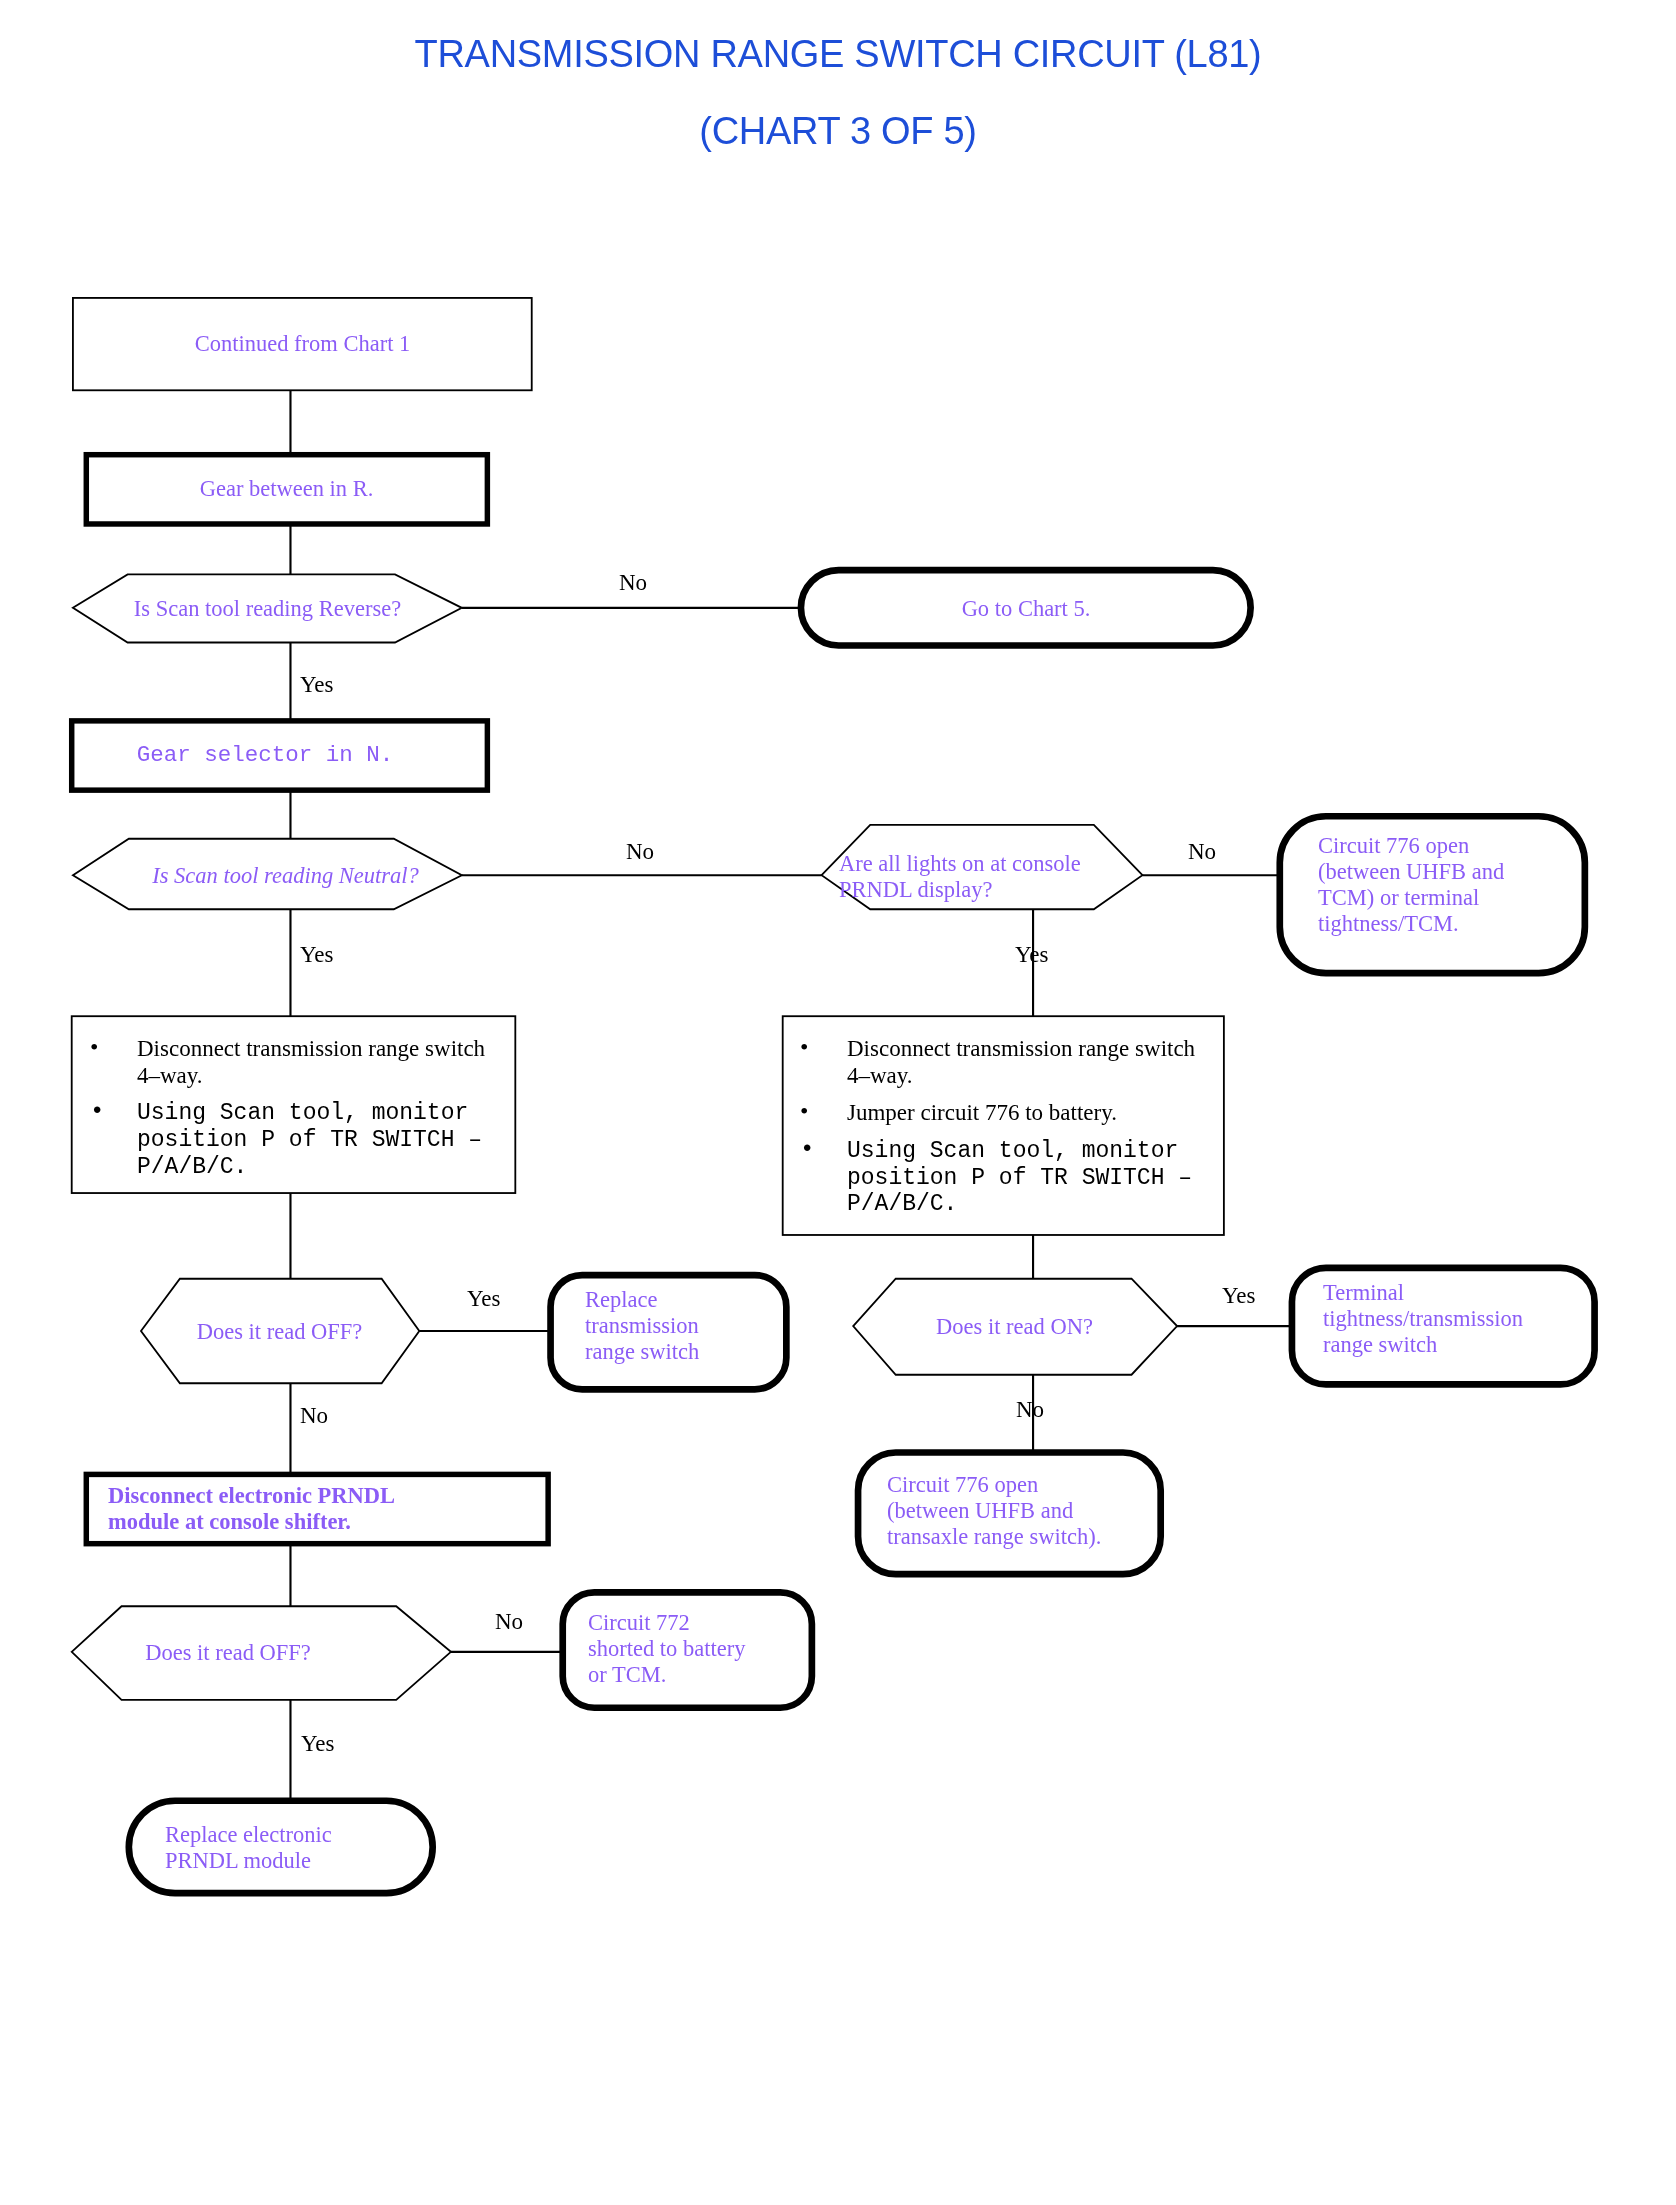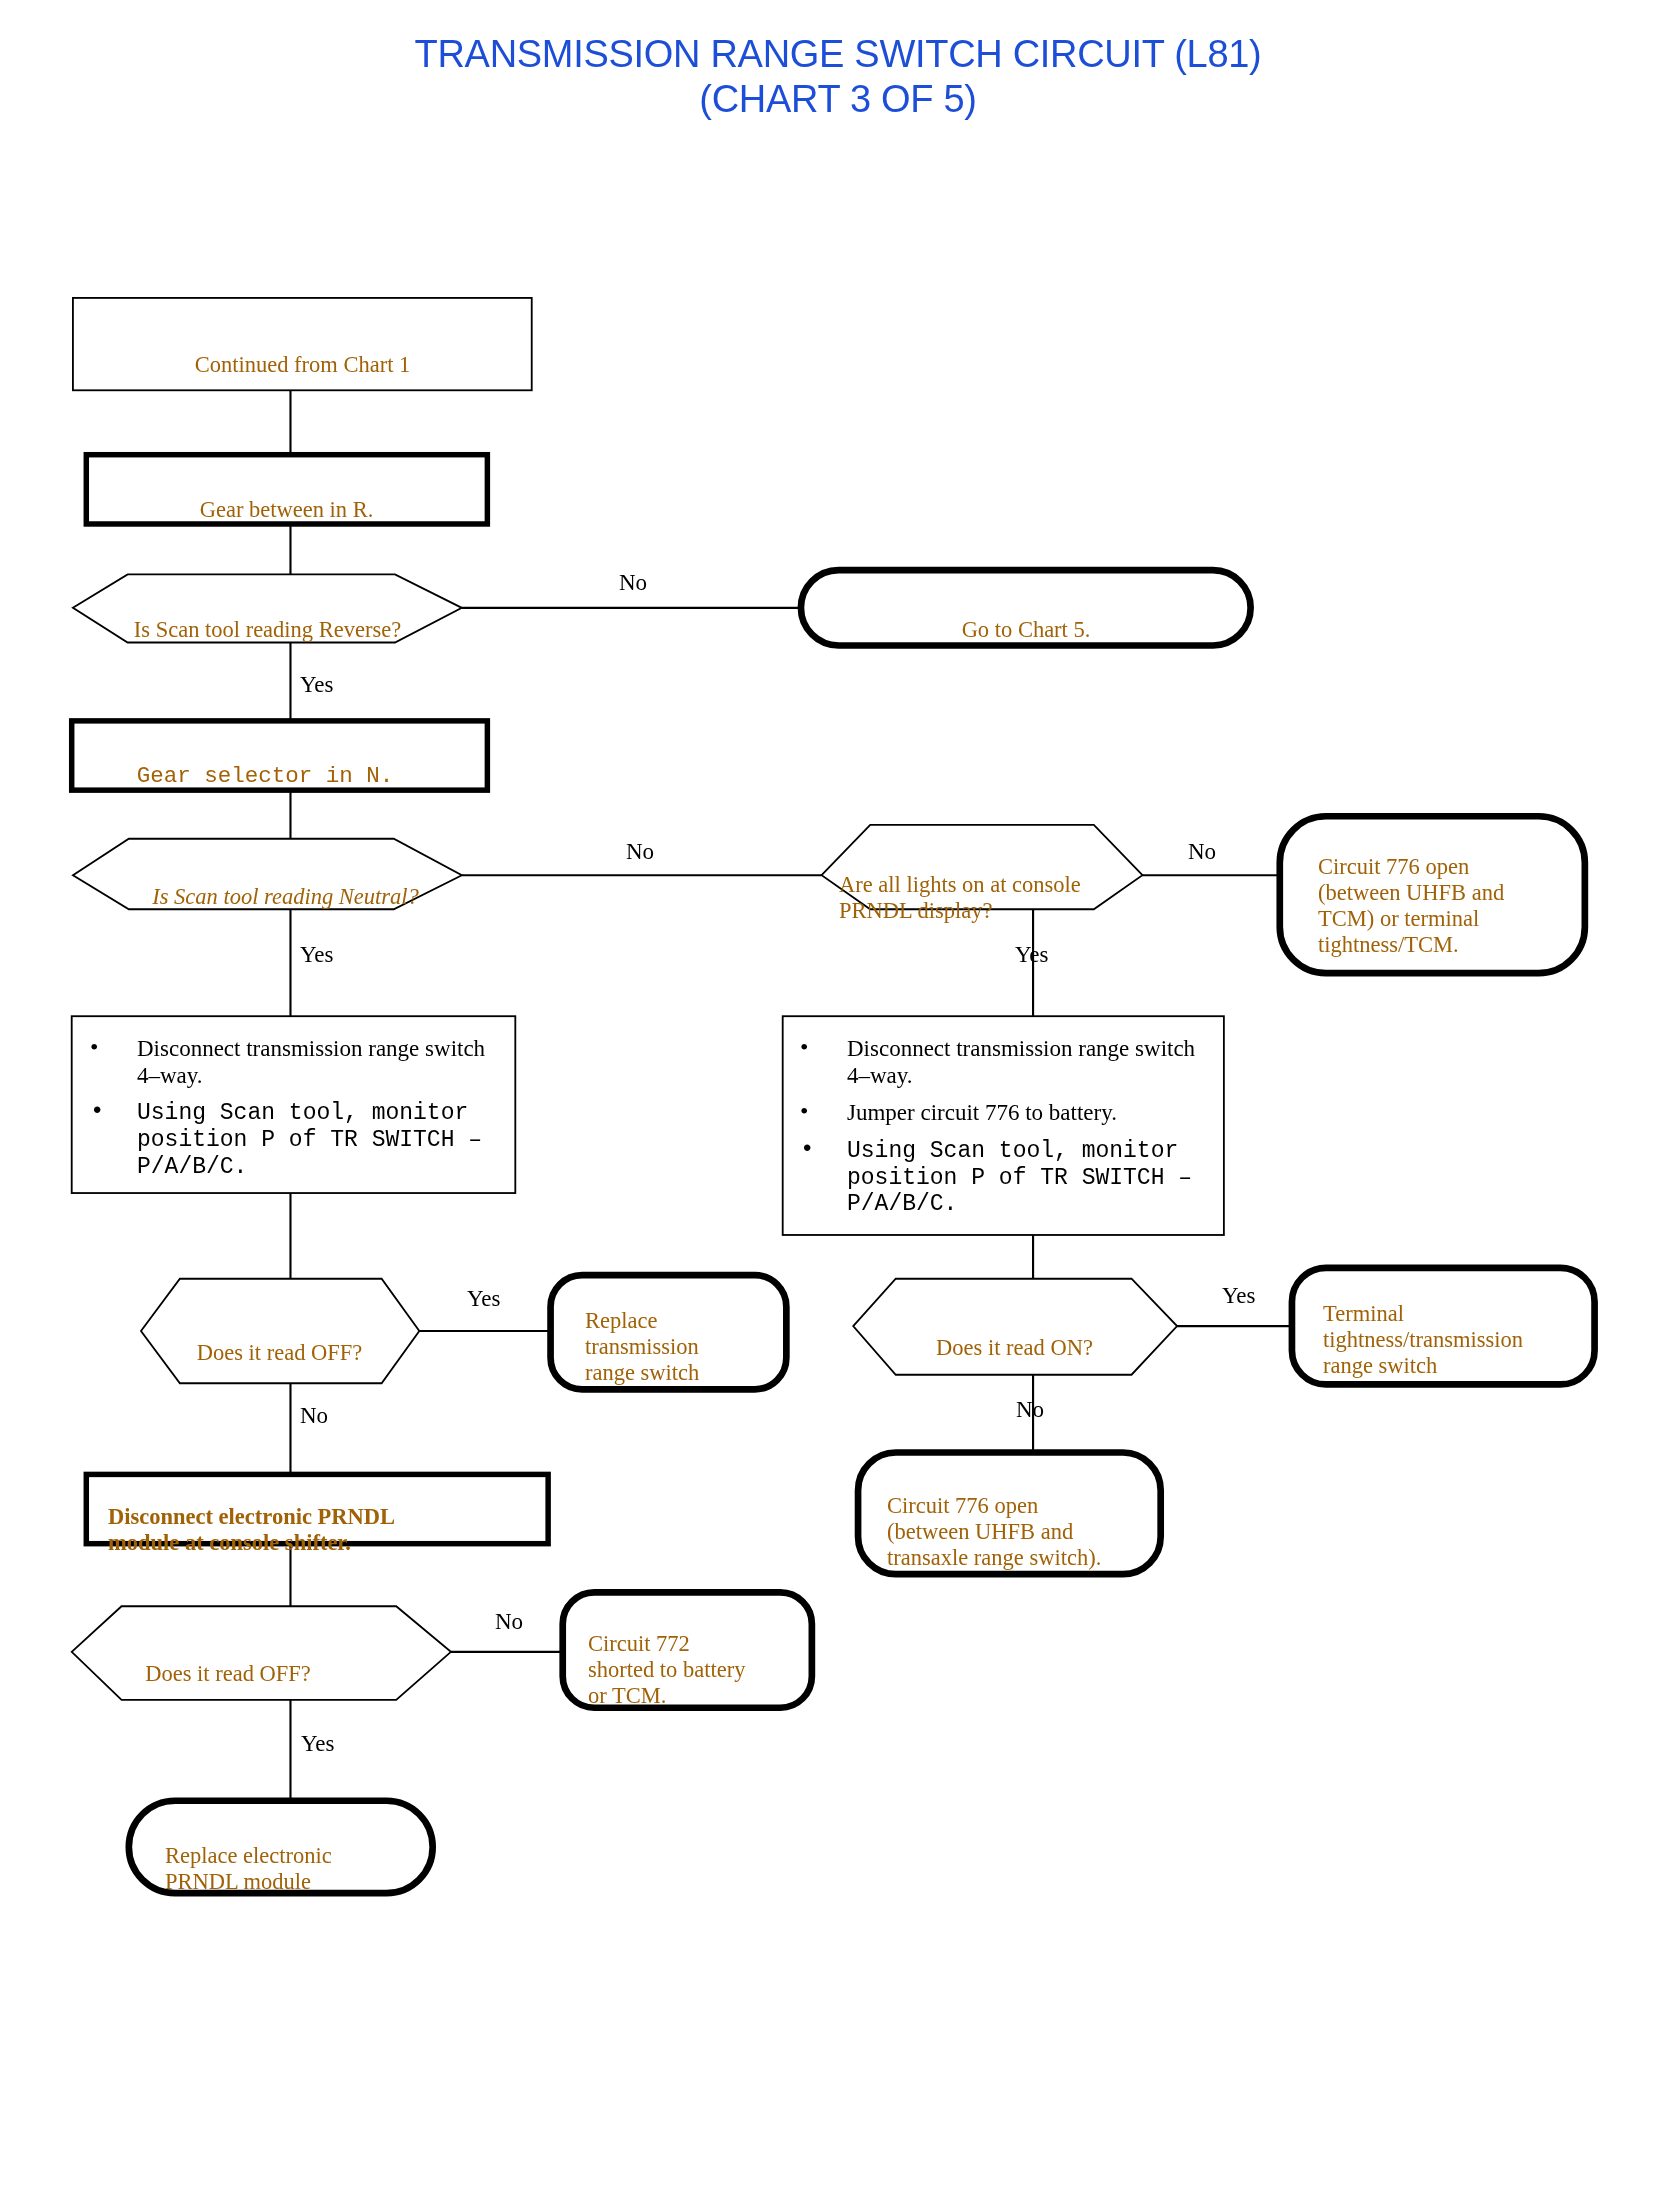--- a/index.html
+++ b/index.html
@@ -22,21 +22,21 @@
     top: 32px;
     width: 1676px;
     text-align: center;
     font-family: "Liberation Sans", "DejaVu Sans", sans-serif;
     font-size: 38px;
     font-weight: 400;
     line-height: 1.18;
     letter-spacing: -0.3px;
     color: #1d4ed8;
   }
-  #chart-title .line2 { display: block; }
+  #chart-title .line2 { display: block; margin-top: 32px; }
 
   svg#flow {
     position: absolute;
     left: 0;
     top: 0;
     width: 1676px;
     height: 2205px;
   }
   svg#flow .shape-thin {
     fill: #ffffff;
@@ -57,23 +57,22 @@
     stroke: #000000;
     stroke-width: 3.5;
     fill: none;
   }
 
   .node-text {
     position: absolute;
     font-family: "Liberation Serif", "DejaVu Serif", serif;
     font-size: 22.5px;
     line-height: 1.16;
-    color: #a16207;
+    color: #8b5cf6;
     white-space: pre-line;
-    margin-top: 21px;
   }
   .center-text {
     text-align: center;
   }
   .edge-label {
     position: absolute;
     font-family: "Liberation Serif", "DejaVu Serif", serif;
     font-size: 23px;
     color: #000;
     line-height: 1;

